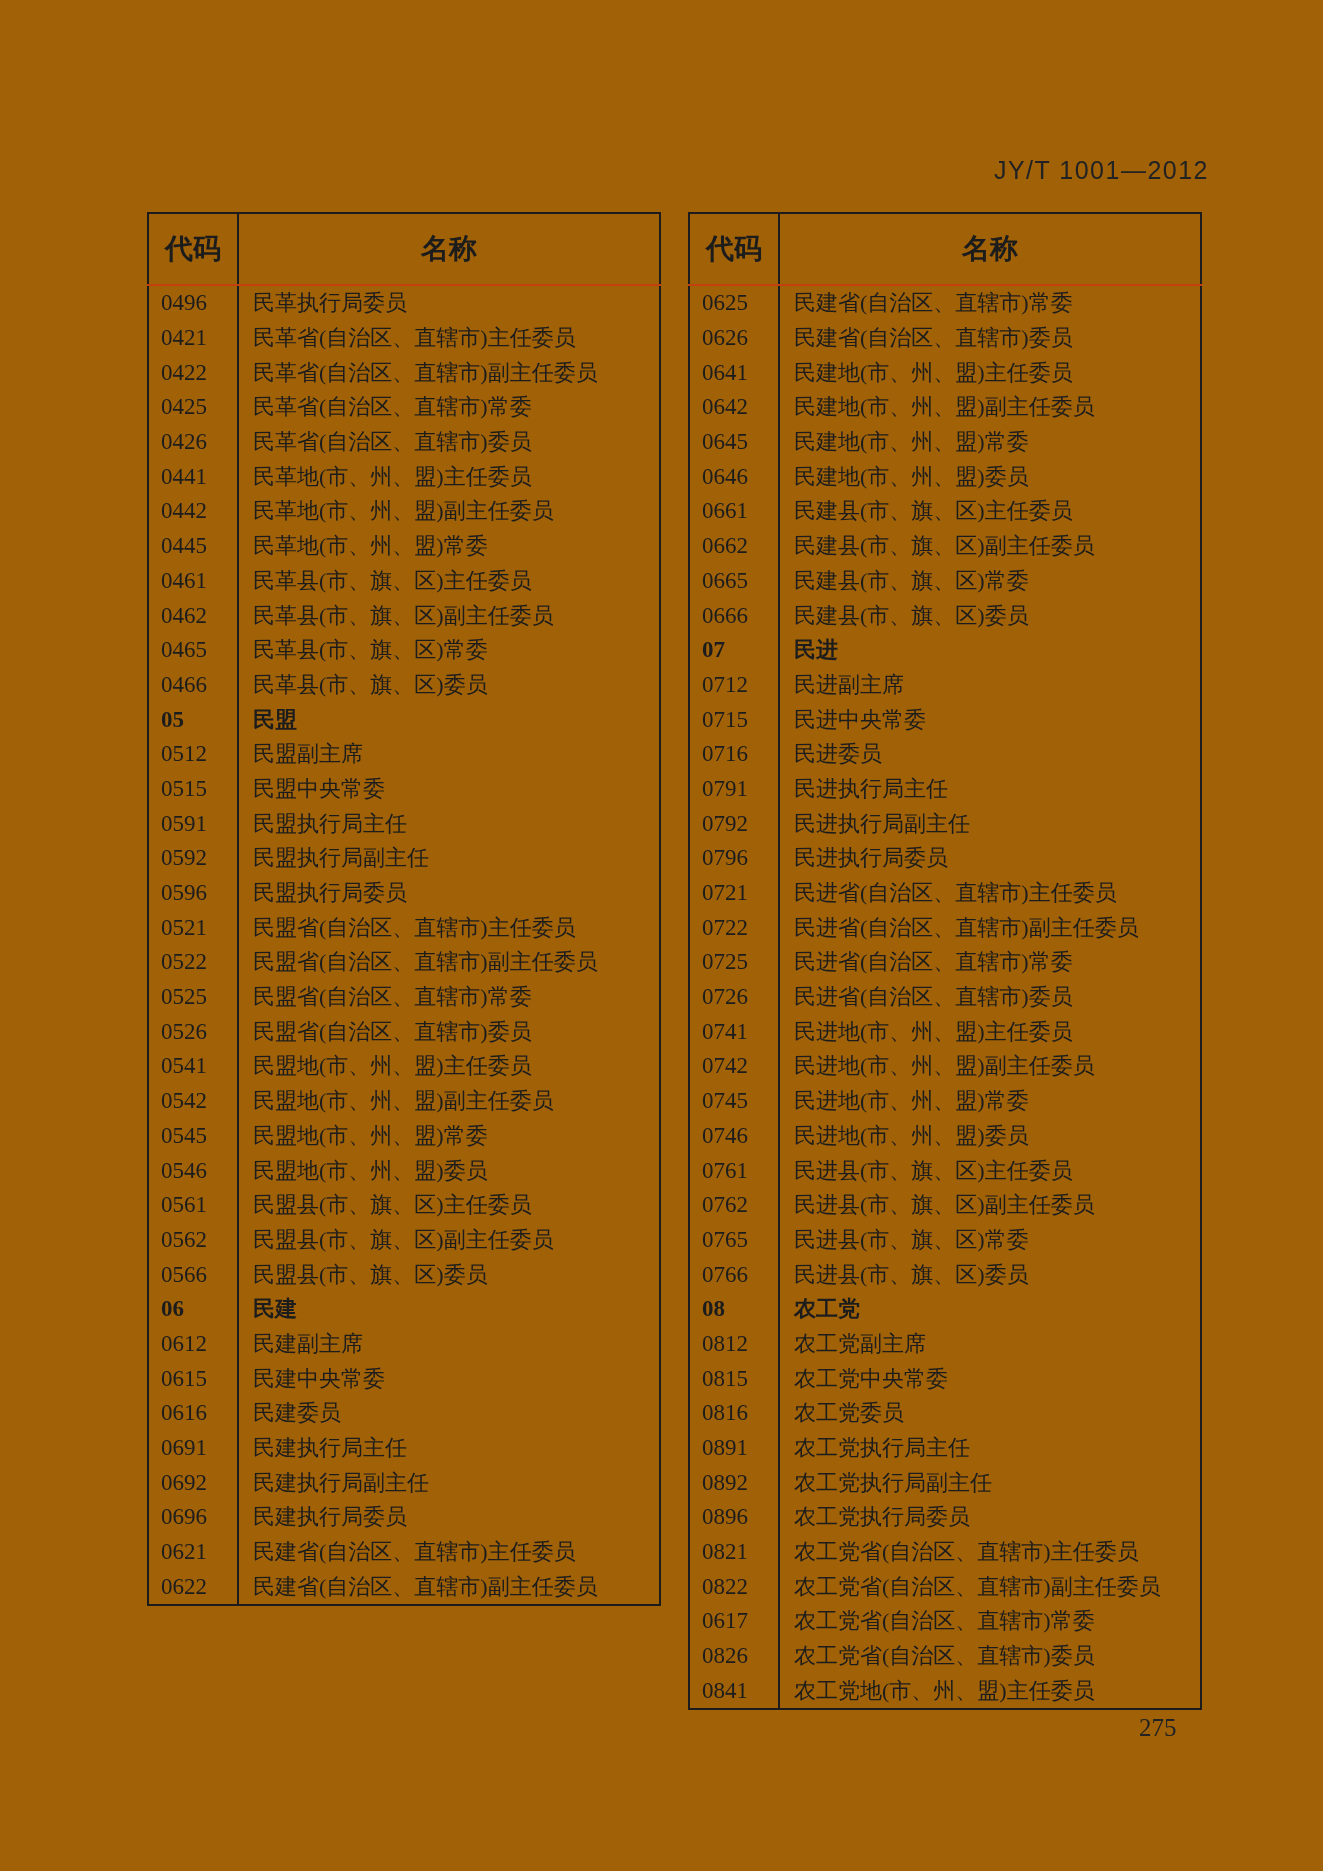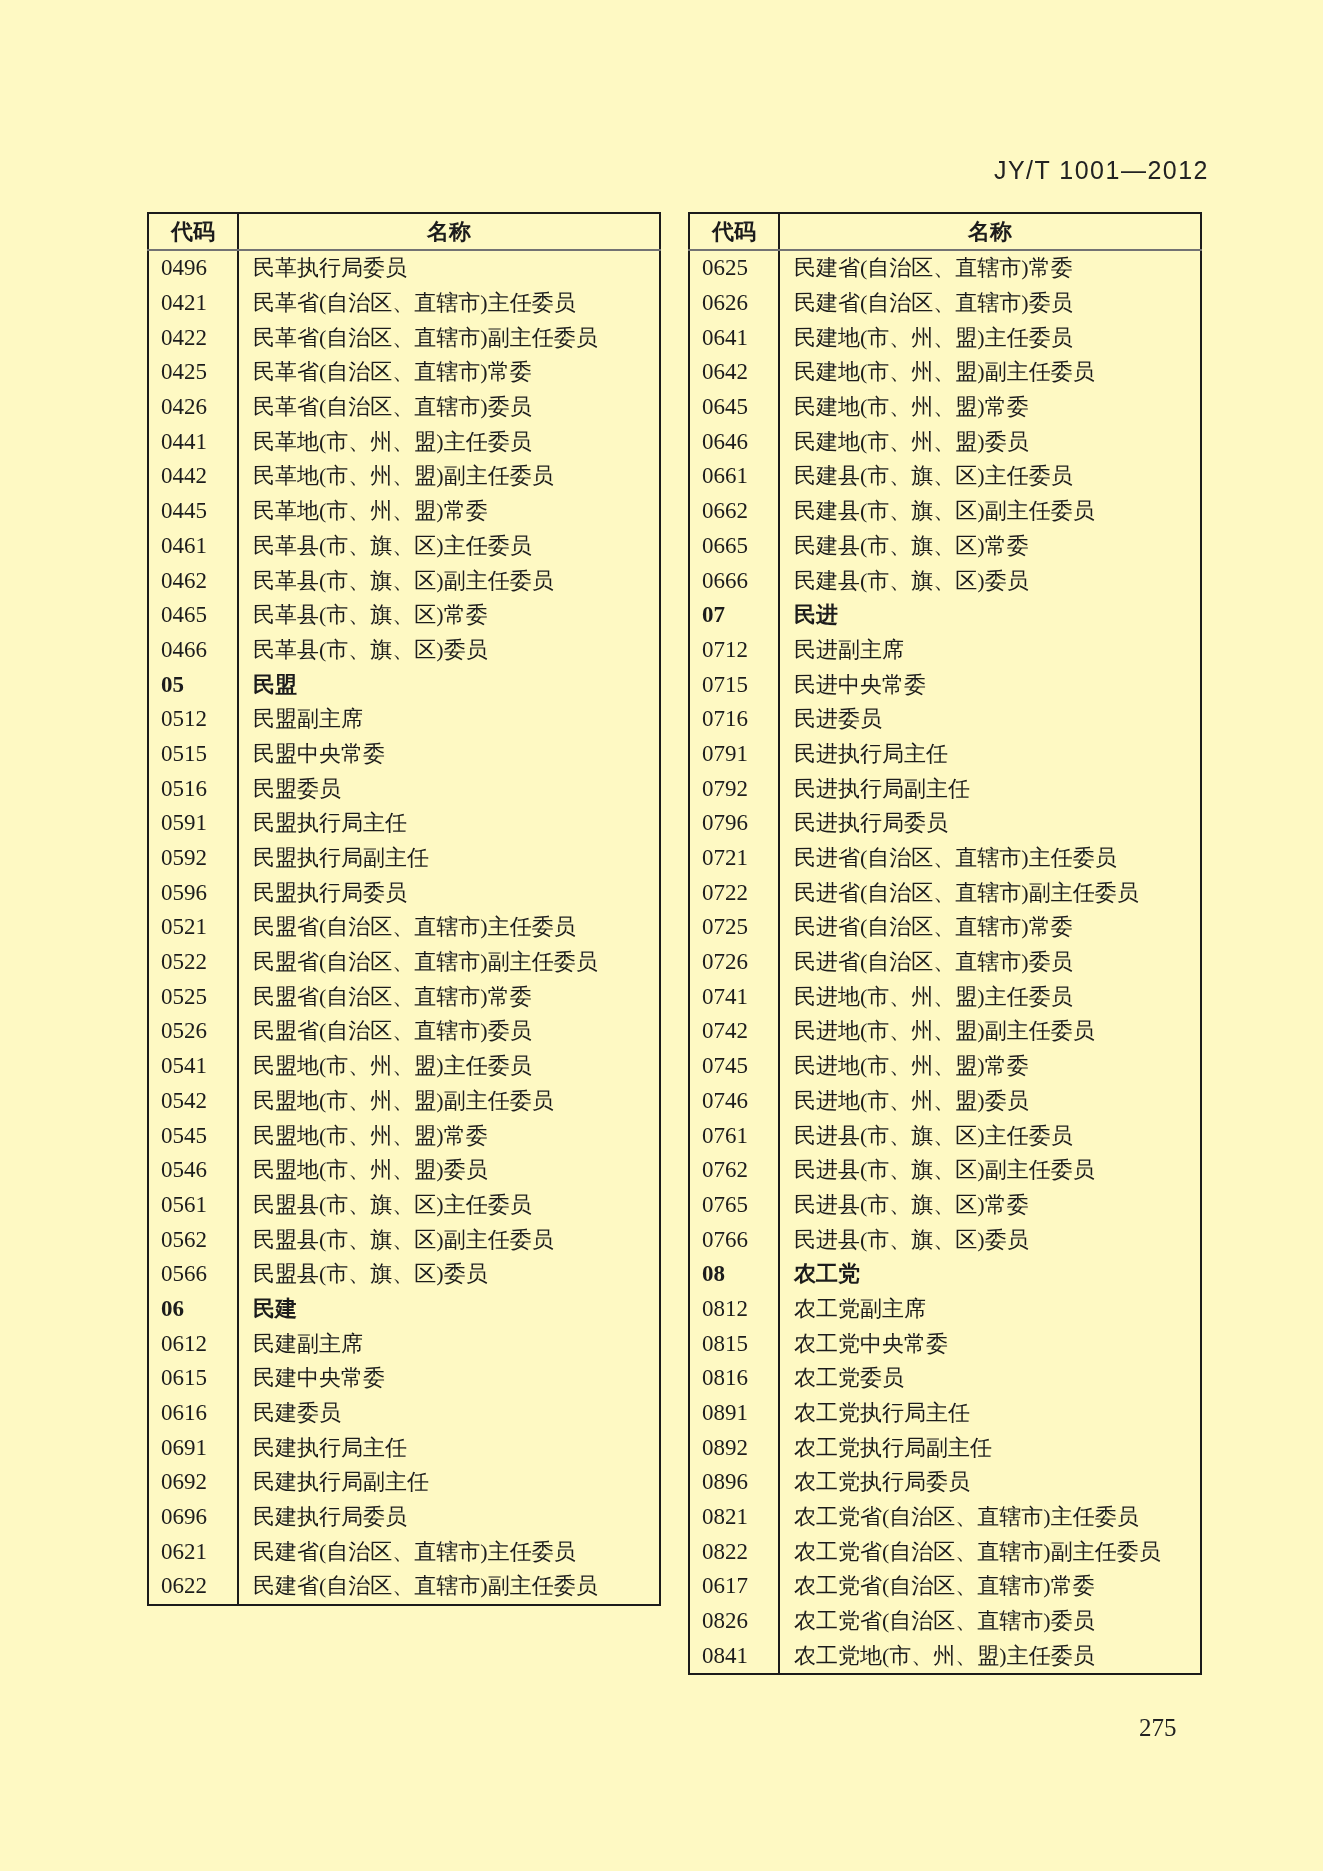--- a/index.html
+++ b/index.html
@@ -4,21 +4,21 @@
 <style>
   html, body {
     margin: 0;
     padding: 0;
     background: #ffffff;
   }
   .page {
     position: relative;
     width: 1323px;
     height: 1871px;
-    background: #fef9c3;
+    background: #a16207;
     overflow: hidden;
     font-family: "Liberation Serif", "DejaVu Serif", serif;
     color: #1c1c1c;
   }
   .doc-number {
     position: absolute;
     top: 156px;
     right: 114px;
     font-family: "Liberation Sans", "DejaVu Sans", sans-serif;
     font-size: 25px;
@@ -31,25 +31,25 @@
     width: 514px;
     border-collapse: collapse;
     table-layout: fixed;
     border: 2px solid #1c1c1c;
   }
   .code-table.left-table  { left: 147px; }
   .code-table.right-table { left: 688px; }
   .code-table col.code-col { width: 90px; }
   .code-table th {
     height: 35px;
-    border-bottom: 2px solid #737373;
-    font-size: 22px;
+    border-bottom: 2px solid #c2410c;
+    font-size: 28px;
     font-weight: bold;
     text-align: center;
-    padding: 0;
+    padding: 16px;
     vertical-align: middle;
   }
   .code-table th:first-child,
   .code-table td:first-child {
     border-right: 2px solid #1c1c1c;
   }
   .code-table td {
     height: 34.7px;
     font-size: 22px;
     vertical-align: middle;
@@ -141,24 +141,20 @@
         </tr>
         <tr>
           <td class="code-cell">0512</td>
           <td class="name-cell">民盟副主席</td>
         </tr>
         <tr>
           <td class="code-cell">0515</td>
           <td class="name-cell">民盟中央常委</td>
         </tr>
         <tr>
-          <td class="code-cell">0516</td>
-          <td class="name-cell">民盟委员</td>
-        </tr>
-        <tr>
           <td class="code-cell">0591</td>
           <td class="name-cell">民盟执行局主任</td>
         </tr>
         <tr>
           <td class="code-cell">0592</td>
           <td class="name-cell">民盟执行局副主任</td>
         </tr>
         <tr>
           <td class="code-cell">0596</td>
           <td class="name-cell">民盟执行局委员</td>

